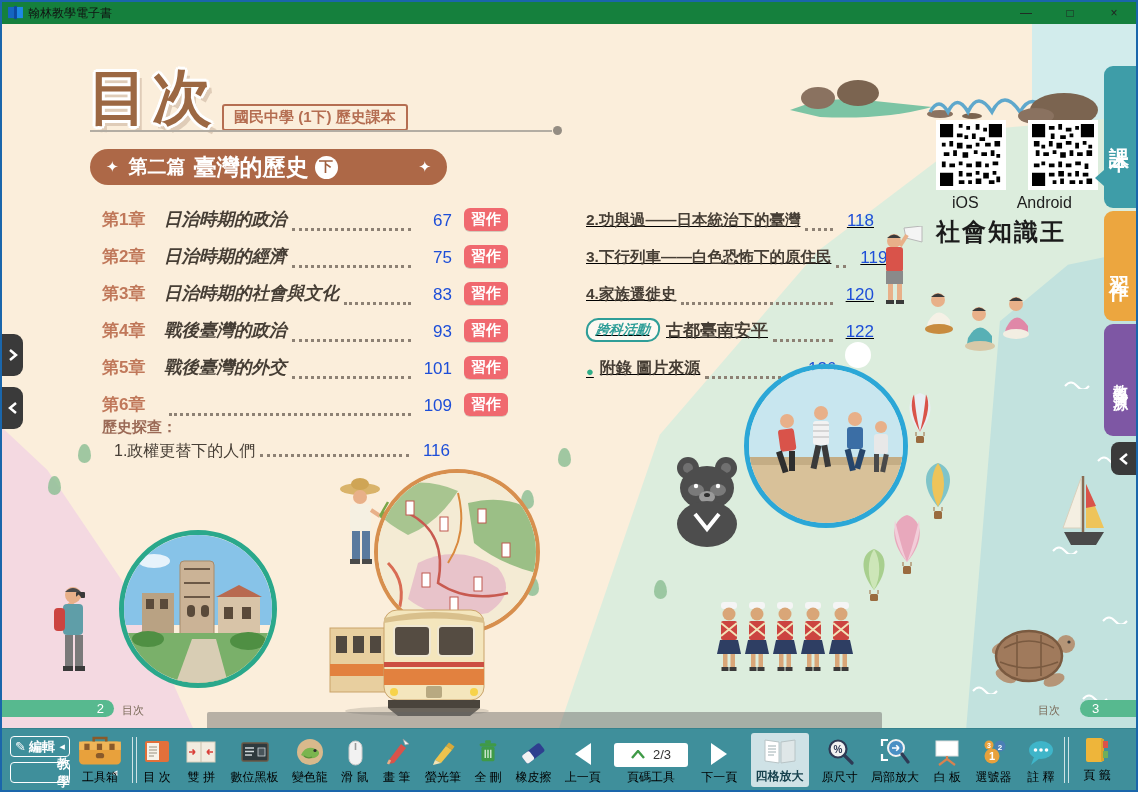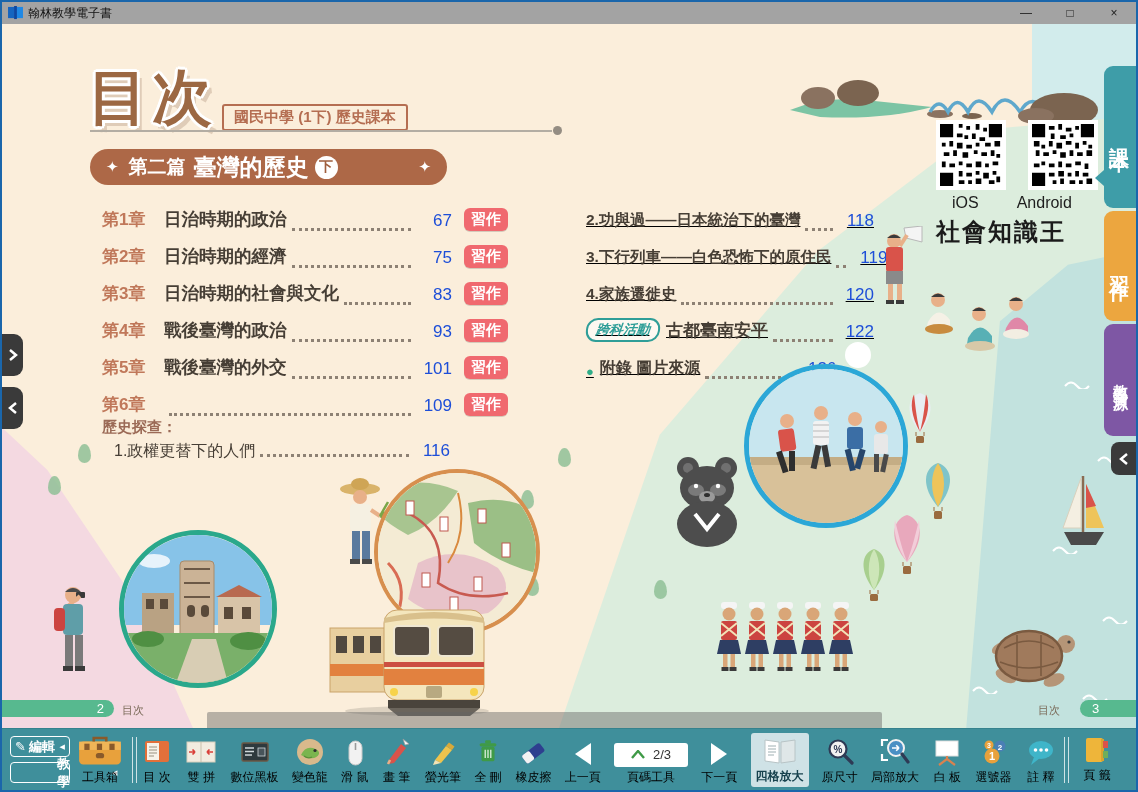--- a/index.html
+++ b/index.html
@@ -1,21 +1,21 @@
 <!DOCTYPE html>
 <html><head>
 <meta charset="utf-8">
 <style>
   * { box-sizing: border-box; margin: 0; padding: 0; }
   html,body { width:1138px; height:792px; overflow:hidden; }
   body { font-family:"Liberation Sans","DejaVu Sans",sans-serif; }
   .app { position:relative; width:1138px; height:792px; background:#fbeedb; border:2px solid #1a66ab; overflow:hidden; }
 
   
-  .titlebar { position:absolute; left:0; top:0; width:100%; height:22px; background:#a3a3a3; display:flex; align-items:center; z-index:60; }
+  .titlebar { position:absolute; left:0; top:0; width:100%; height:22px; background:#15803d; display:flex; align-items:center; z-index:60; }
   .app-icon { width:15px; height:14px; margin:0 5px 0 6px; }
   .app-title { font-size:12px; color:#111; }
   .win-controls { margin-left:auto; display:flex; }
   .winbtn { width:44px; height:22px; display:flex; align-items:center; justify-content:center; font-size:12px; color:#222; cursor:default; }
 
   
   .content { position:absolute; left:0; top:22px; width:1134px; height:708px; background:#fbeedb; overflow:hidden; }
   .bg { position:absolute; }
   .bg-sky { left:1030px; top:0; width:104px; height:130px; background:#d2ecec; }
   .bg-mint { left:0; top:0; width:100%; height:100%; background:#dceddd;
@@ -38,21 +38,21 @@
   .banner .star { font-size:15px; }
   .banner .part { font-size:19px; font-weight:bold; margin-left:10px; }
   .banner .name { font-size:23px; font-weight:bold; margin-left:8px; }
   .banner .vol { width:23px; height:23px; background:#fff; color:#a05f3e; border-radius:50%; font-size:14px; font-weight:bold; display:flex; align-items:center; justify-content:center; margin-left:6px; }
   .banner .star2 { margin-left:auto; font-size:15px; }
 
   
   .toc-left { position:absolute; left:100px; top:170px; width:406px; }
   .toc-row { display:flex; align-items:flex-end; height:37px; cursor:pointer; }
   .ch-num { width:62px; color:#c0785a; font-size:17px; font-weight:bold; flex:none; }
-  .ch-title { font-size:17.5px; font-weight:bold; color:#463e35; white-space:nowrap; }
+  .ch-title { font-size:17.5px; font-weight:bold; color:#463e35; white-space:nowrap;font-style:italic; }
   .dots { flex:1; border-bottom:3px dotted #8d8174; margin:0 5px; height:11px; min-width:10px; }
   .pg { width:36px; text-align:right; font-size:17px; color:#1d4ed8; flex:none; }
   .badge { margin-left:12px; background:#f0696f; color:#fff; border-radius:6px; font-size:15px; font-weight:bold; padding:2px 7px; flex:none; box-shadow:0 1px 0 rgba(0,0,0,.15); cursor:pointer; }
 
   .explore-h { position:absolute; left:100px; top:394px; font-size:15px; color:#9b6a56; font-weight:bold; }
   .explore-row { position:absolute; left:112px; top:412px; width:336px; display:flex; align-items:center; height:30px; }
   .explore-row .lbl { font-size:16px; color:#463e35; white-space:nowrap; }
 
   .toc-right { position:absolute; left:584px; top:170px; width:288px; }
   .toc-right .toc-row { height:37px;text-decoration:underline; }

